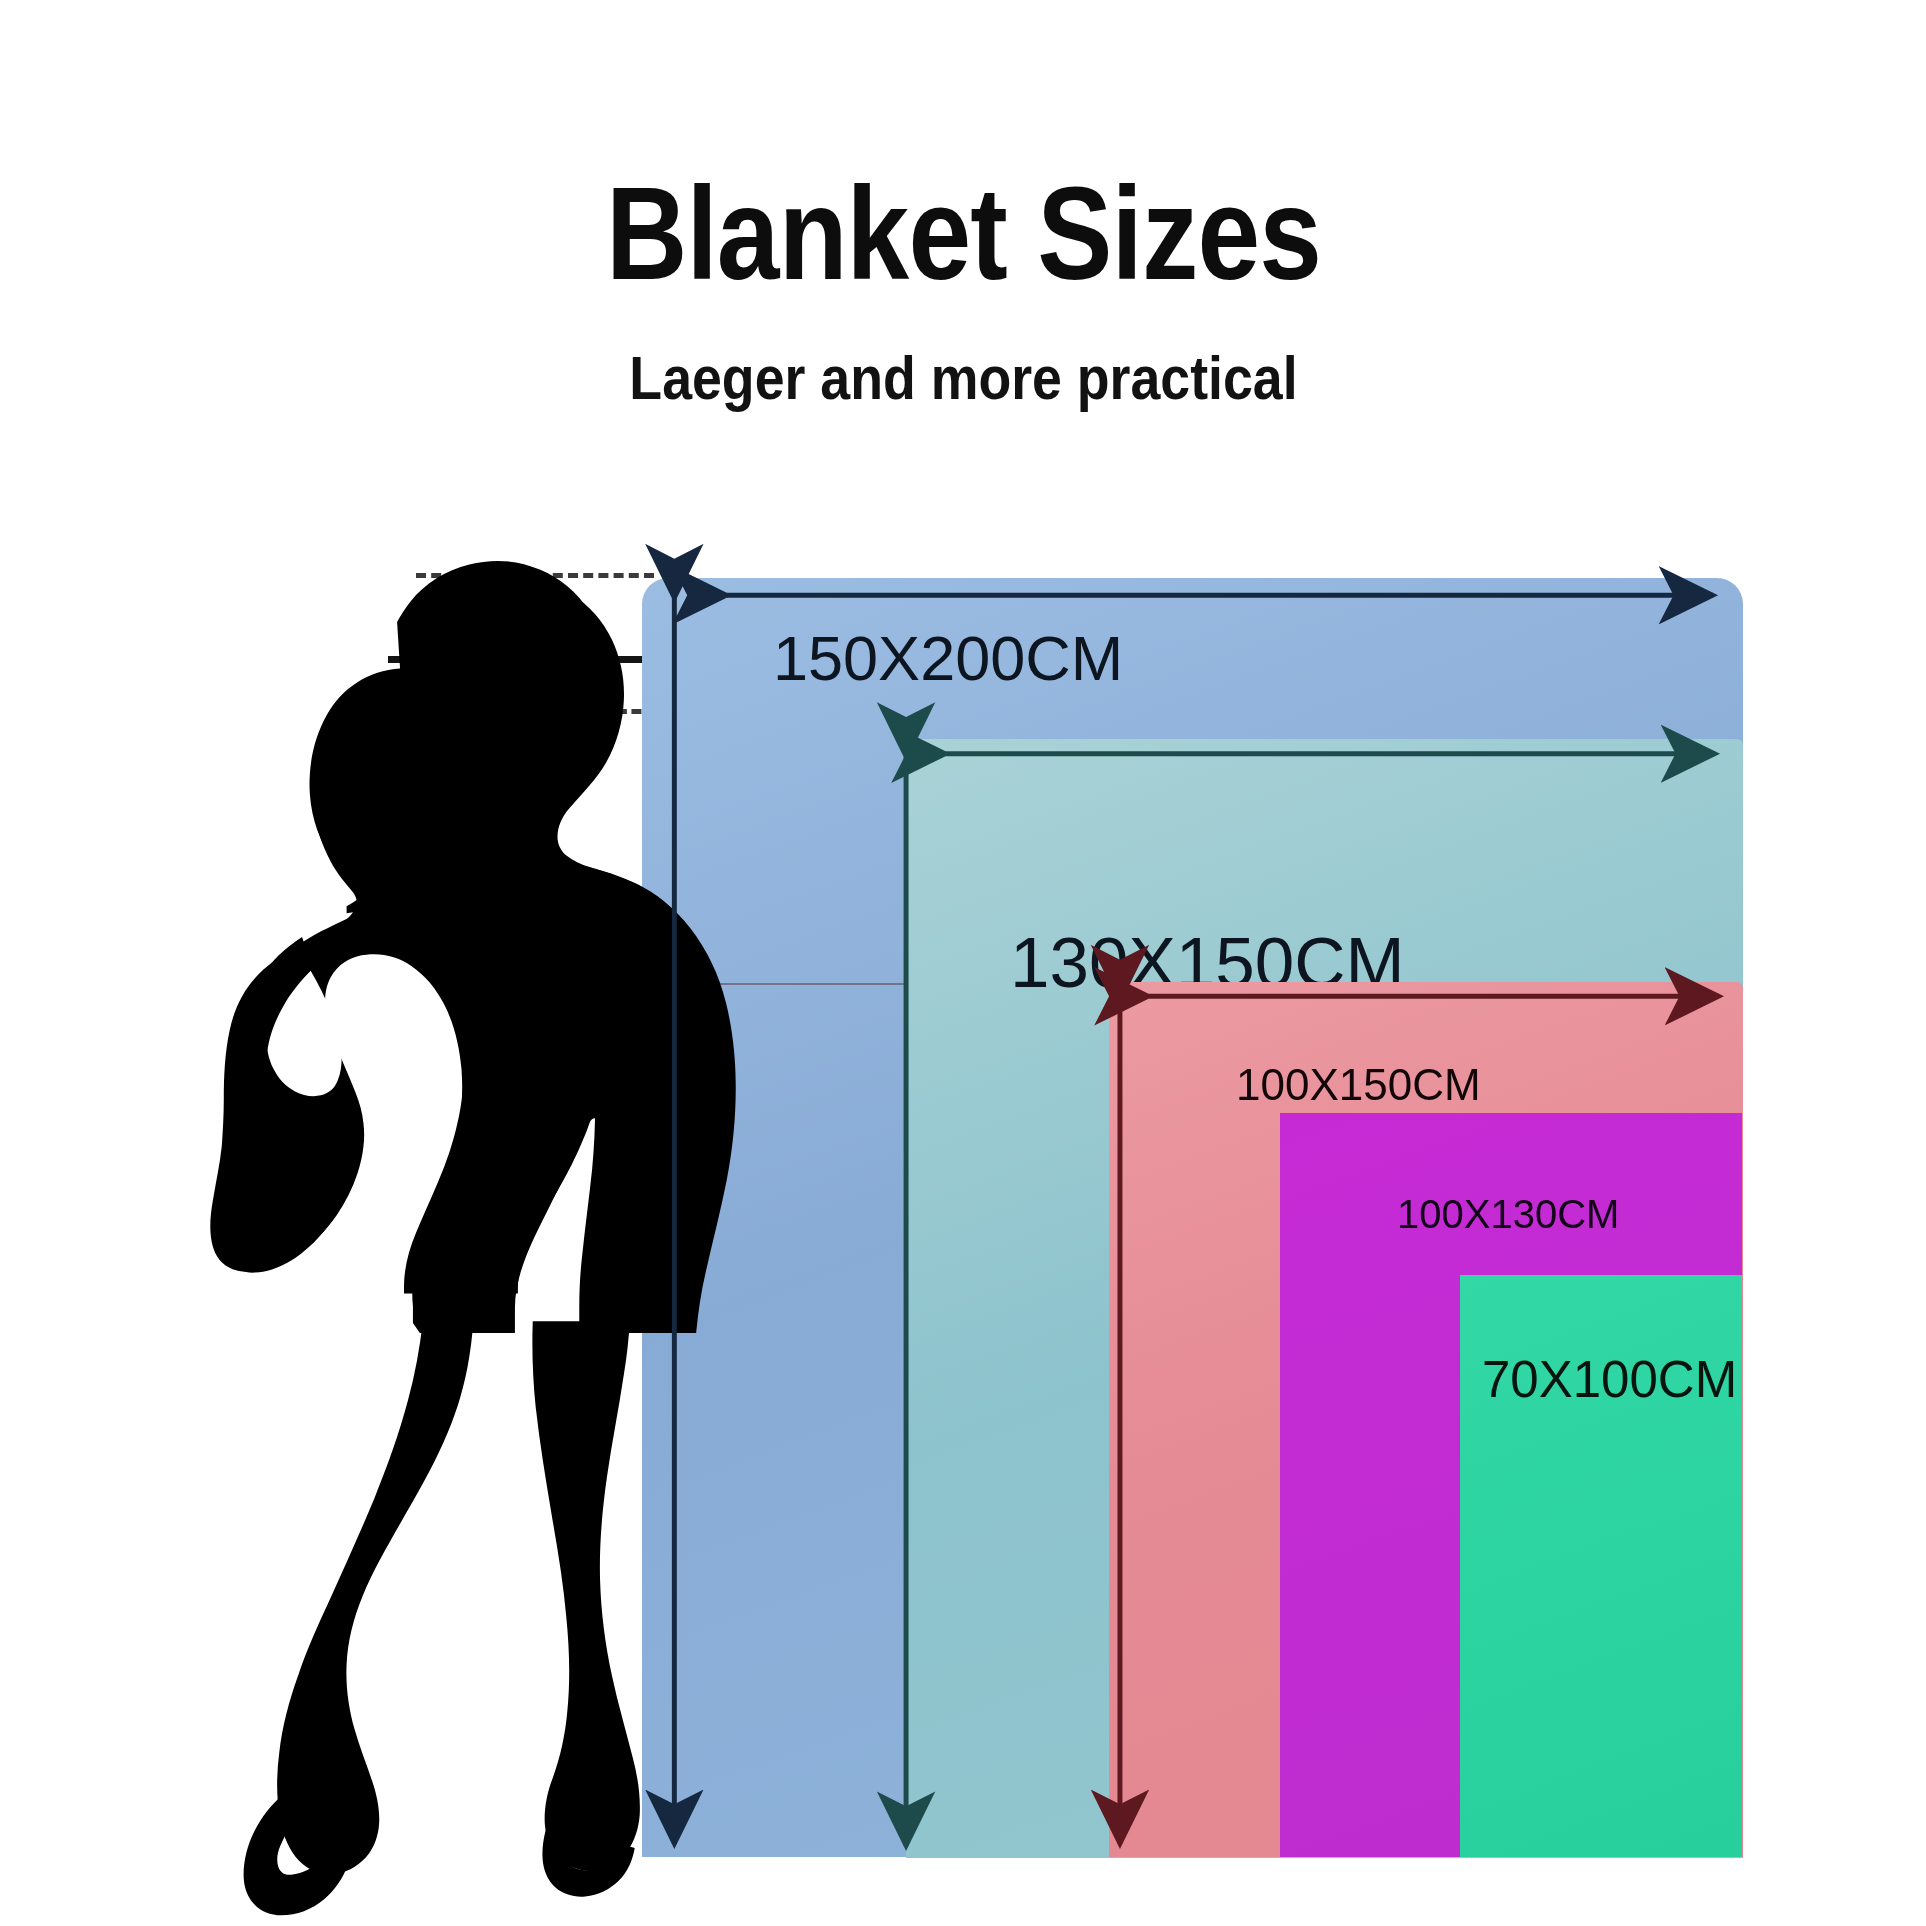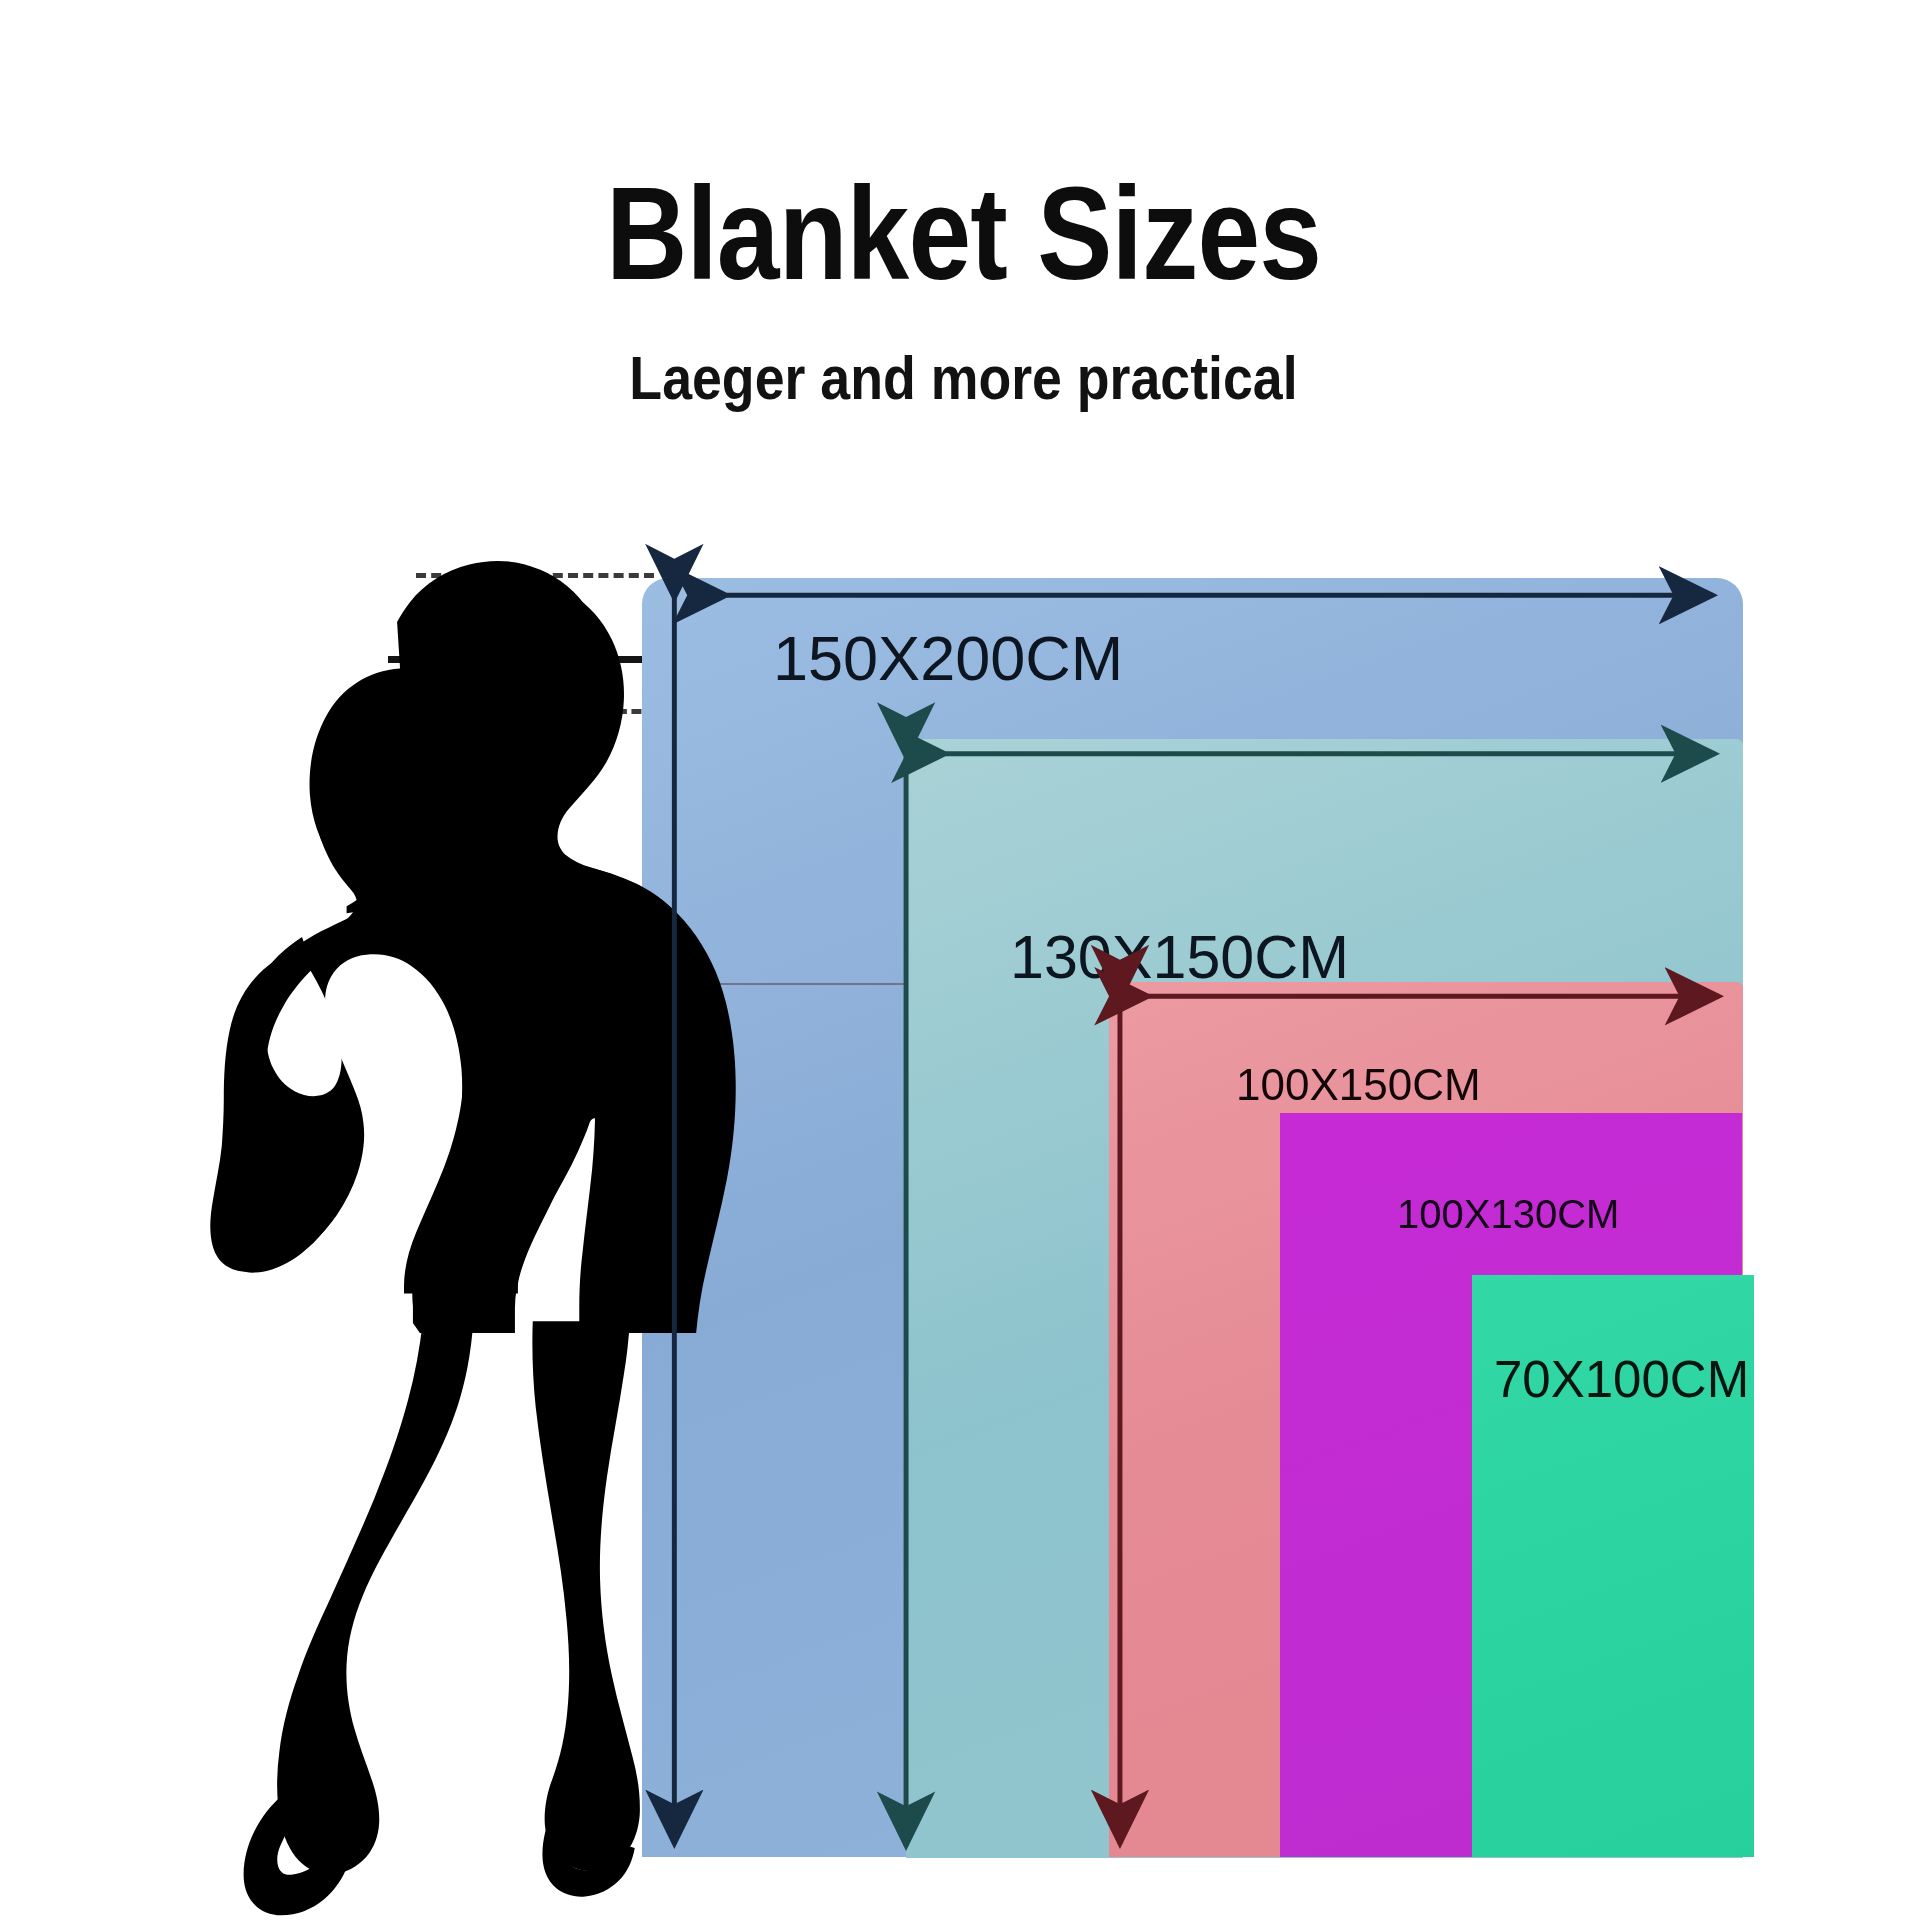--- a/index.html
+++ b/index.html
@@ -53,39 +53,38 @@
     background:linear-gradient(160deg,#9cbde2 0%,#88abd6 45%,#8fb4da 100%);
     border-radius:26px 26px 0 0;
   }
   #rect-blue .cap{left:131px;top:49px;font-size:63px;color:#0c1520;}
 
   #rect-teal{
     left:906px;top:723px;width:837px;height:1119px;
     background:linear-gradient(160deg,#a9d2d6 0%,#8dc3cd 50%,#93c7cf 100%);
     border-radius:6px 6px 0 0;
   }
-  #rect-teal .cap{left:104px;top:188px;font-size:61px;color:#0c1520;}
+  #rect-teal .cap{left:104px;top:188px;font-size:71px;color:#0c1520;}
 
   #rect-pink{
     left:1109px;top:966px;width:634px;height:875px;
     background:linear-gradient(160deg,#ec9aa2 0%,#e58b95 45%,#e3868f 100%);
     border-radius:6px 6px 0 0;
   }
   #rect-pink .cap{left:127px;top:81px;font-size:44px;color:#120608;}
 
   #rect-purple{
     left:1280px;top:1097px;width:462px;height:744px;
     background:linear-gradient(160deg,#c62ad4 0%,#c12cd2 55%,#bd2ccf 100%);
   }
   #rect-purple .cap{left:117px;top:81px;font-size:40px;color:#14041a;}
 
   #rect-green{
     left:1460px;top:1259px;width:282px;height:582px;
     background:linear-gradient(160deg,#32d8a6 0%,#2ad3a0 60%,#27cf9d 100%);
-    margin-left:12px;
   }
   #rect-green .cap{left:22px;top:79px;font-size:51px;color:#07150f;}
 
   
   .dash{
     position:absolute;height:0;
     border-top:5px dashed #3a3a3a;
   }
   .solidline{
     position:absolute;height:0;

